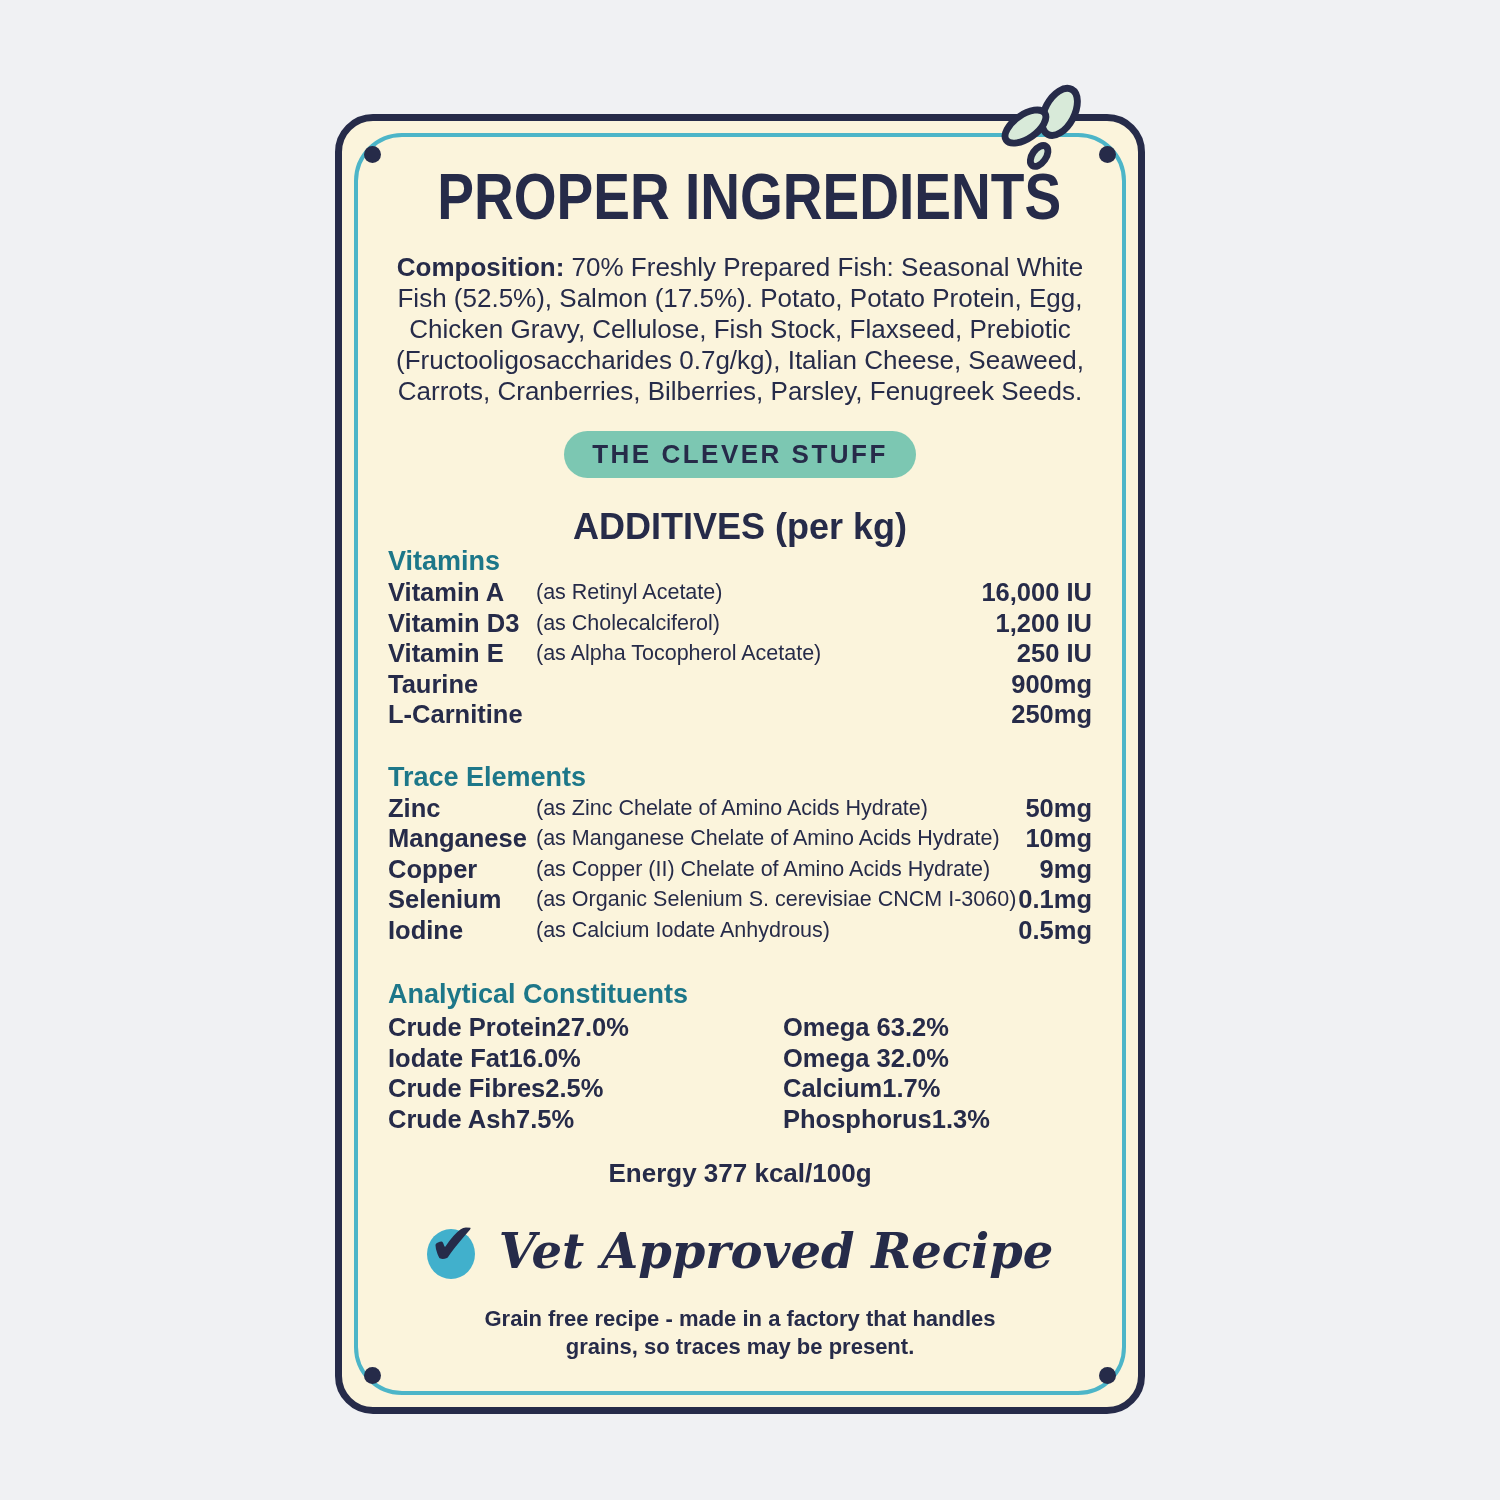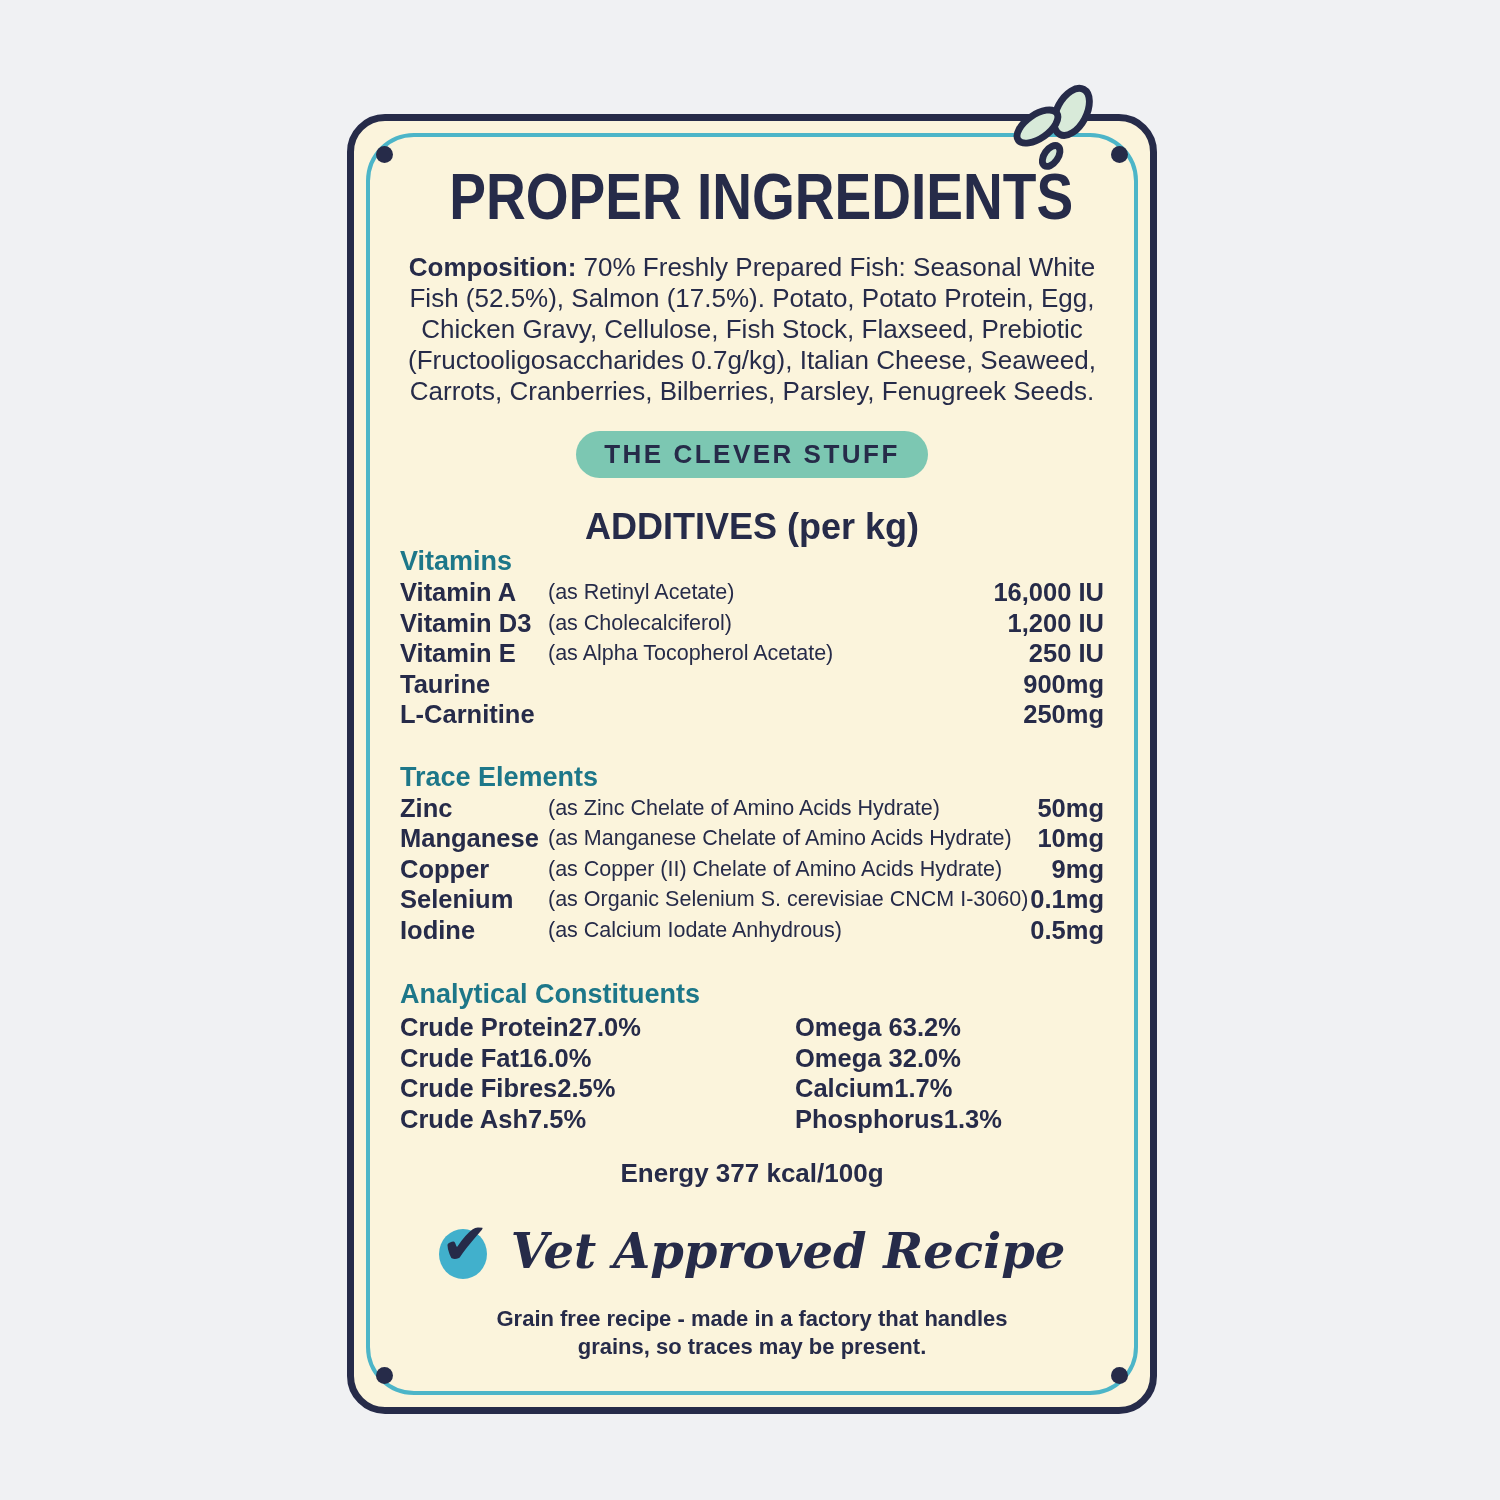--- a/index.html
+++ b/index.html
@@ -5,21 +5,21 @@
   * { margin: 0; padding: 0; box-sizing: border-box; }
   html, body { width: 1500px; height: 1500px; }
   body {
     background: #f0f1f3;
     font-family: "Liberation Sans", sans-serif;
     color: #262b49;
     position: relative;
   }
   .card {
     position: absolute;
-    left: 347px;
+    left: 335px;
     top: 114px;
     width: 810px;
     height: 1300px;
     background: #fbf4dc;
     border: 7px solid #262b49;
     border-radius: 38px;
   }
   .inner-line {
     position: absolute;
     inset: 12px;
@@ -284,21 +284,21 @@
 
     <div class="section-heading analytical-heading">Analytical Constituents</div>
 
     <div class="an-cols">
       <div class="an-col">
         <div class="an-row">
           <span>Crude Protein</span>
           <span>27.0%</span>
         </div>
         <div class="an-row">
-          <span>Crude Fat</span>
+          <span>Iodate Fat</span>
           <span>16.0%</span>
         </div>
         <div class="an-row">
           <span>Crude Fibres</span>
           <span>2.5%</span>
         </div>
         <div class="an-row">
           <span>Crude Ash</span>
           <span>7.5%</span>
         </div>

